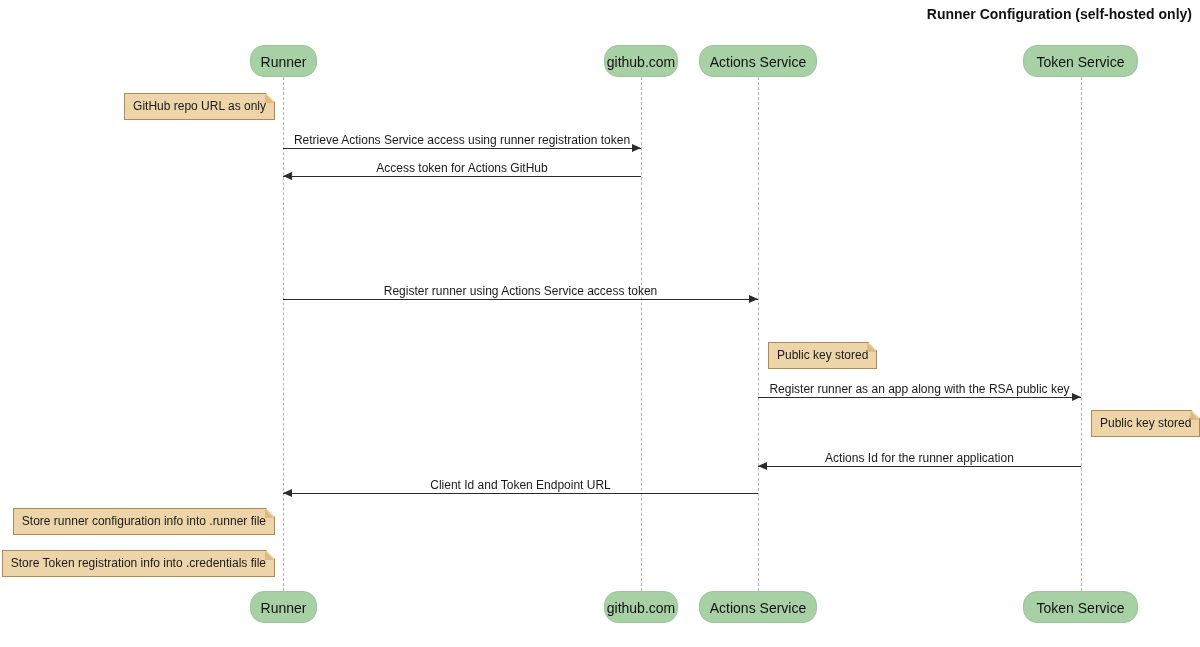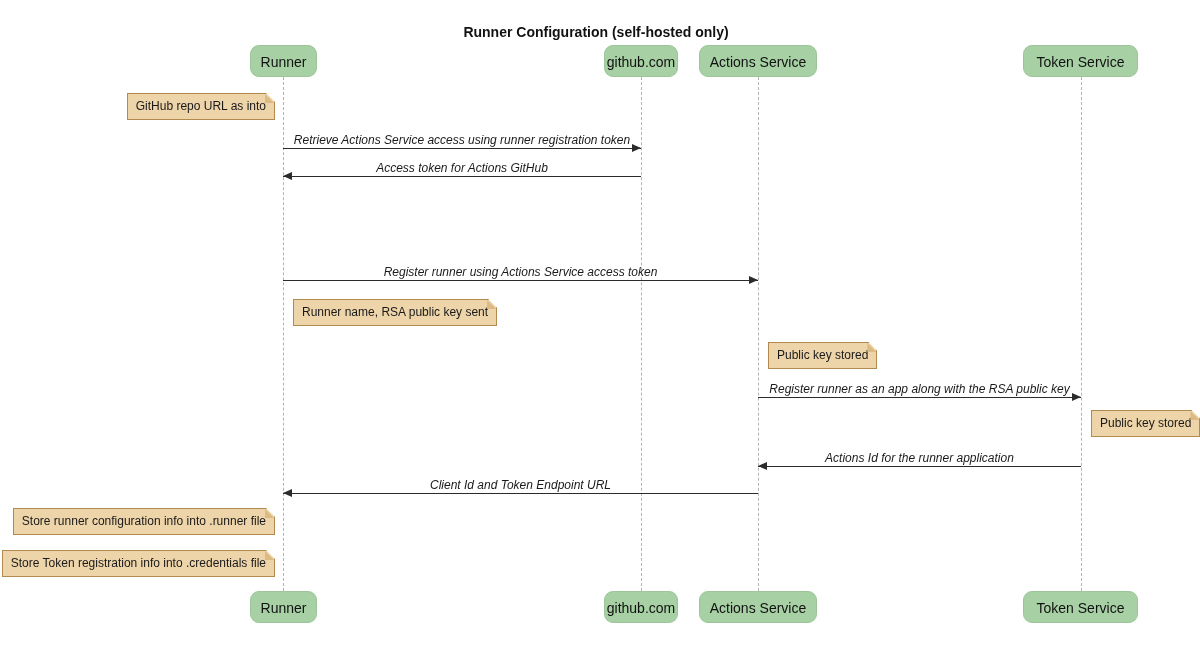--- a/index.html
+++ b/index.html
@@ -10,48 +10,48 @@
     --note-fold:#dcba83;
     --lifeline-color:#b3b3b3;
     --arrow-color:#2b2b2b;
     --text-color:#1a1a1a;
   }
   html,body{margin:0;padding:0;background:#fff;}
   body{font-family:"Liberation Sans","DejaVu Sans",sans-serif;color:var(--text-color);}
   .canvas{position:relative;width:1200px;height:647px;background:#ffffff;overflow:hidden;}
 
   .diagram-title{
-    position:absolute;top:24px;left:0;width:1192px;text-align:center;
+    position:absolute;top:6px;left:0;width:1192px;text-align:right;
     font-size:14px;font-weight:bold;color:#111;
   }
 
   .lifeline{
     position:absolute;top:77px;height:514px;width:0;
     border-left:1px dashed var(--lifeline-color);
   }
 
   .participant{
     position:absolute;height:32px;line-height:32px;text-align:center;
     background:var(--participant-bg);border:1px solid var(--participant-border);
-    border-radius:9px;font-size:14px;box-sizing:border-box;color:#111;
+    border-radius:14px;font-size:14px;box-sizing:border-box;color:#111;
   }
 
   .note{
     position:absolute;background:var(--note-bg);border:1px solid var(--note-border);
     font-size:12px;line-height:15px;padding:5px 8px;white-space:nowrap;
     box-sizing:border-box;text-align:center;color:#1a1a1a;
     clip-path:polygon(0 0, calc(100% - 9px) 0, 100% 9px, 100% 100%, 0 100%);
   }
   .note::after{
     content:"";position:absolute;top:0;right:0;width:9px;height:9px;
     background:var(--note-fold);
     clip-path:polygon(0 0, 100% 100%, 0 100%);
   }
 
-  .message{position:absolute;height:1px;font-style:italic;}
+  .message{position:absolute;height:1px;}
   .message .line{position:absolute;left:0;right:0;top:0;height:1px;background:var(--arrow-color);}
   .message .label{
     position:absolute;bottom:2px;left:0;right:0;text-align:center;
     font-size:12px;white-space:nowrap;color:#1a1a1a;
   }
   .head{position:absolute;top:-4px;width:0;height:0;
     border-top:4px solid transparent;border-bottom:4px solid transparent;}
   .head.right{right:0;border-left:9px solid var(--arrow-color);}
   .head.left{left:0;border-right:9px solid var(--arrow-color);}
 </style>
@@ -65,40 +65,39 @@
   <div class="lifeline" style="left:283px"></div>
   <div class="lifeline" style="left:641px"></div>
   <div class="lifeline" style="left:758px"></div>
   <div class="lifeline" style="left:1081px"></div>
 
   <div class="participant" style="left:250px;top:45px;width:67px">Runner</div>
   <div class="participant" style="left:604px;top:45px;width:74px">github.com</div>
   <div class="participant" style="left:699px;top:45px;width:118px">Actions Service</div>
   <div class="participant" style="left:1023px;top:45px;width:115px">Token Service</div>
 
-  <div class="note" style="right:925px;top:93px">GitHub repo URL as into</div>
-  <div class="note" style="left:293px;top:299px">Runner name, RSA public key sent</div>
+  <div class="note" style="right:925px;top:93px">GitHub repo URL as only</div>
   <div class="note" style="left:768px;top:342px">Public key stored</div>
   <div class="note" style="left:1091px;top:410px">Public key stored</div>
   <div class="note" style="right:925px;top:550px">Store Token registration info into .credentials file</div>
   <div class="note" style="right:925px;top:508px">Store runner configuration info into .runner file</div>
 
   <div class="message" style="left:283px;top:148px;width:358px">
     <div class="label">Retrieve Actions Service access using runner registration token</div>
     <div class="line"></div>
     <div class="head right"></div>
   </div>
 
   <div class="message" style="left:283px;top:176px;width:358px">
     <div class="label">Access token for Actions GitHub</div>
     <div class="line"></div>
     <div class="head left"></div>
   </div>
 
-  <div class="message" style="left:283px;top:280px;width:475px">
+  <div class="message" style="left:283px;top:299px;width:475px">
     <div class="label">Register runner using Actions Service access token</div>
     <div class="line"></div>
     <div class="head right"></div>
   </div>
 
   <div class="message" style="left:758px;top:397px;width:323px">
     <div class="label">Register runner as an app along with the RSA public key</div>
     <div class="line"></div>
     <div class="head right"></div>
   </div>

